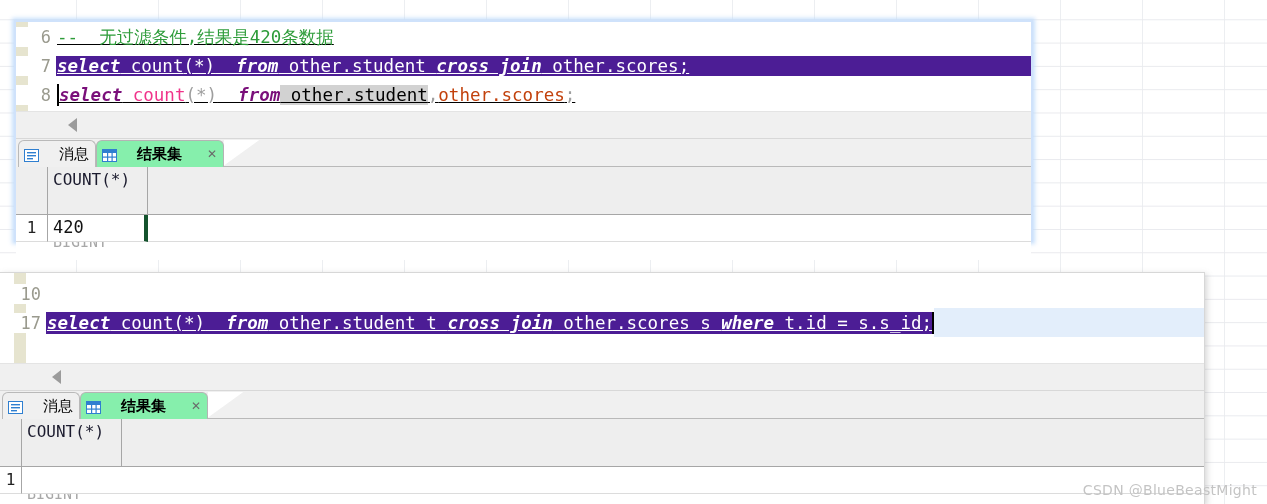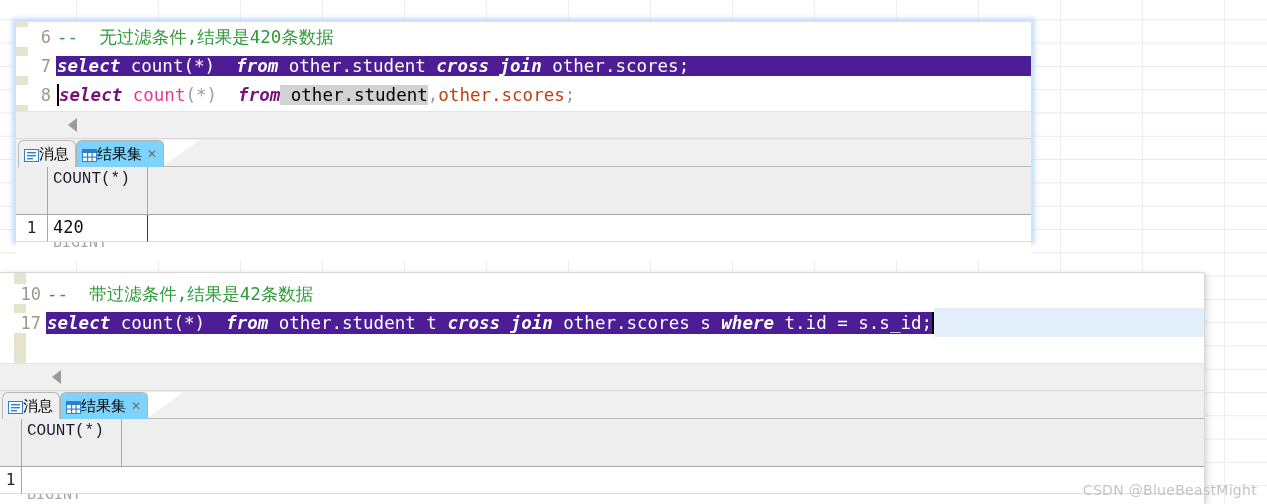--- a/index.html
+++ b/index.html
@@ -43,21 +43,21 @@
     font-family:"DejaVu Sans Mono","Liberation Mono",monospace;
     font-size:17.5px;
   }
   .ln{
     width:40px;min-width:40px;text-align:right;padding-right:5px;
     color:#9a9a8e;box-sizing:border-box;background:#ffffff;
     font-family:"DejaVu Sans Mono","Liberation Mono",monospace;
     font-size:17px;
   }
   .ln.wide{width:46px;min-width:46px;}
-  .code-body{flex:1;padding-left:1px;position:relative;}
+  .code-body{flex:1;padding-left:1px;position:relative;text-decoration:underline;}
   .sel{background:#4c1d95;color:#ffffff;}
   .sel .kw{color:#ffffff;font-weight:bold;font-style:italic;}
   .sel .pl{color:#ffffff;}
   .caret{display:inline-block;width:2px;height:22px;background:#000;vertical-align:-5px;}
   .kw{color:#7a0f7a;font-weight:bold;font-style:italic;}
   .fn{color:#f0338a;}
   .pn{color:#9e9e9e;}
   .pl{color:#c2410c;}
   .cmt{color:#2e9c3a;font-family:"DejaVu Sans Mono","Liberation Mono",monospace;}
   .hl-gray{background:#d2d2d2;}
@@ -74,26 +74,26 @@
     border-right:9px solid #9b9b9b;
   }
 
   
   .tabbar{
     height:28px;background:#f0f0f0;position:relative;
     border-top:1px solid #d8d8d8;
     display:flex;align-items:flex-end;padding-left:2px;
   }
   .tab{
-    display:flex;align-items:center;gap:0;height:26px;padding:0 6px 0 5px;
+    display:flex;align-items:center;gap:20px;height:26px;padding:0 6px 0 5px;
     font-family:"DejaVu Sans","Liberation Sans",sans-serif;font-size:15px;color:#000;
     border:1px solid #b9b9b9;border-bottom:none;
     border-radius:6px 6px 0 0;background:#f0f0f0;position:relative;
   }
-  .tab.active{background:#7dd3fc;border-color:#b4b4b4;z-index:2;}
+  .tab.active{background:#86efac;border-color:#b4b4b4;z-index:2;font-weight:bold;}
   .tab .closex{color:#6a6a6a;font-size:12px;margin-left:5px;}
   .tab-tail{
     width:36px;height:26px;
     border-bottom:1px solid #b9b9b9;
     background:linear-gradient(to bottom right,#ffffff 48%, #f0f0f0 50%);
     position:relative;
   }
   .tab-tail:after{
     content:"";position:absolute;left:0;top:0;width:100%;height:100%;
     border-bottom:1px solid #b9b9b9;
@@ -105,30 +105,30 @@
   .ico{width:15px;height:13px;display:inline-block;}
 
   
   .grid{background:#ffffff;font-family:"DejaVu Sans Mono","Liberation Mono",monospace;}
   .grid-head{display:flex;height:48px;background:#eeeeee;}
   .rowhdr-corner{width:32px;border-right:1px solid #a6a6a6;border-bottom:1px solid #a6a6a6;box-sizing:border-box;background:#eeeeee;}
   .col-head{
     width:100px;border-right:1px solid #a6a6a6;border-bottom:1px solid #a6a6a6;
     box-sizing:border-box;padding:1px 0 0 5px;background:#eeeeee;
   }
-  .col-name{font-size:16px;color:#1b1b2e;line-height:23px;font-family:Liberation Mono, monospace;}
+  .col-name{font-size:16px;color:#1b1b2e;line-height:23px;}
   .col-type{font-size:15px;color:#a8a8a8;line-height:22px;margin-top:40px;}
   .col-head-fill{flex:1;border-bottom:1px solid #a6a6a6;background:#eeeeee;box-sizing:border-box;}
   .grid-row{display:flex;height:27px;}
   .rownum{
     width:32px;border-right:1px solid #a6a6a6;border-bottom:1px solid #dcdcdc;
     box-sizing:border-box;text-align:center;font-size:16px;color:#222;line-height:25px;background:#ffffff;
   }
   .cell{
-    width:100px;border-right:1px solid #14532d;border-bottom:1px solid #dcdcdc;
+    width:100px;border-right:4px solid #14532d;border-bottom:1px solid #dcdcdc;
     box-sizing:border-box;padding-left:5px;font-size:17px;color:#111;line-height:25px;background:#ffffff;
   }
   .cell-fill{flex:1;border-bottom:1px solid #dcdcdc;background:#ffffff;box-sizing:border-box;}
   .grid-blank{height:18px;background:#ffffff;}
 
   
   #watermark{
     position:absolute;right:10px;bottom:6px;
     font-family:"DejaVu Sans","Liberation Sans",sans-serif;
     font-size:14px;color:#c4c4c4;letter-spacing:.3px;
@@ -216,21 +216,20 @@
 </div>
 
 <div class="panel" id="panel-bottom">
 
   <div class="editor" style="height:90px;">
     <div class="gutter-strip" style="left:14px;width:12px;"></div>
     <div class="code-lines" style="padding-top:6px;">
 
       <div class="code-line">
         <span class="ln wide">10</span>
-        <span class="code-body"><span class="cmt">--  带过滤条件,结果是42条数据</span></span>
       </div>
 
       <div class="code-line">
         <span class="ln wide">17</span>
         <span class="code-body sel" style="flex:0 0 auto;"><span class="kw">select</span><span class="pl"> count</span><span class="pl">(*)</span><span class="kw">  from</span><span class="pl"> other.student t </span><span class="kw">cross join</span><span class="pl"> other.scores s </span><span class="kw">where</span><span class="pl"> t.id = s.s_id;</span><span class="caret"></span></span><span class="selend" style="flex:1;height:29px;"></span>
       </div>
 
     </div>
   </div>
 

